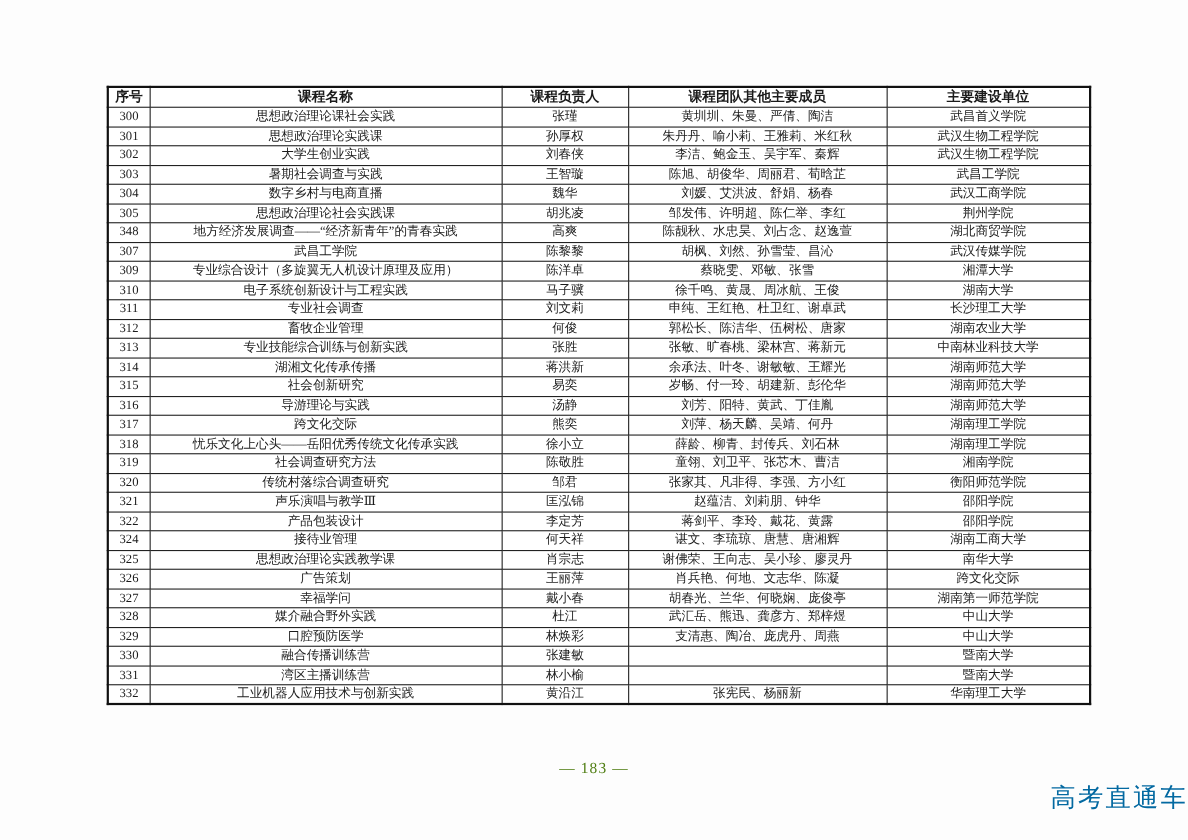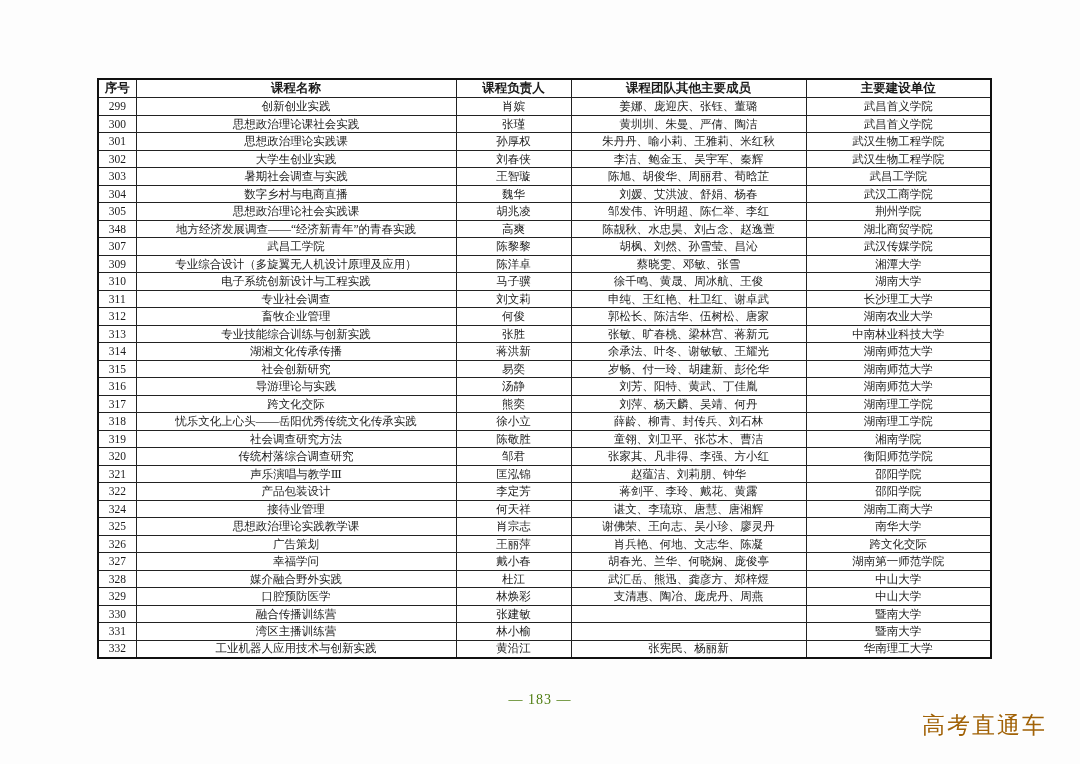--- a/index.html
+++ b/index.html
@@ -24,22 +24,22 @@
   .col-no{width:38px;}
   .col-course{width:320px;}
   .col-leader{width:115px;}
   .col-members{width:235px;}
   .col-unit{width:185px;}
   .page-number{
     position:absolute;left:0;right:0;top:692px;text-align:center;
     font-size:14px;color:#4d7c0f;letter-spacing:1px;
   }
   .watermark{
-    position:absolute;right:33px;top:710px;
-    font-size:23px;letter-spacing:2px;color:#a16207;
+    position:absolute;right:0;top:710px;
+    font-size:23px;letter-spacing:2px;color:#0369a1;
     text-shadow:1px 1px 0 rgba(255,255,255,0.9);
     font-family:Liberation Serif, serif;
   }
 </style>
 </head>
 <body>
 
 <div class="page">
 
   <table class="course-table">
@@ -54,27 +54,20 @@
       <tr>
         <th>序号</th>
         <th>课程名称</th>
         <th>课程负责人</th>
         <th>课程团队其他主要成员</th>
         <th>主要建设单位</th>
       </tr>
     </thead>
     <tbody id="table-body">
         <tr>
-          <td>299</td>
-          <td>创新创业实践</td>
-          <td>肖嫔</td>
-          <td>姜娜、庞迎庆、张钰、董璐</td>
-          <td>武昌首义学院</td>
-        </tr>
-        <tr>
           <td>300</td>
           <td>思想政治理论课社会实践</td>
           <td>张瑾</td>
           <td>黄圳圳、朱曼、严倩、陶洁</td>
           <td>武昌首义学院</td>
         </tr>
         <tr>
           <td>301</td>
           <td>思想政治理论实践课</td>
           <td>孙厚权</td>

